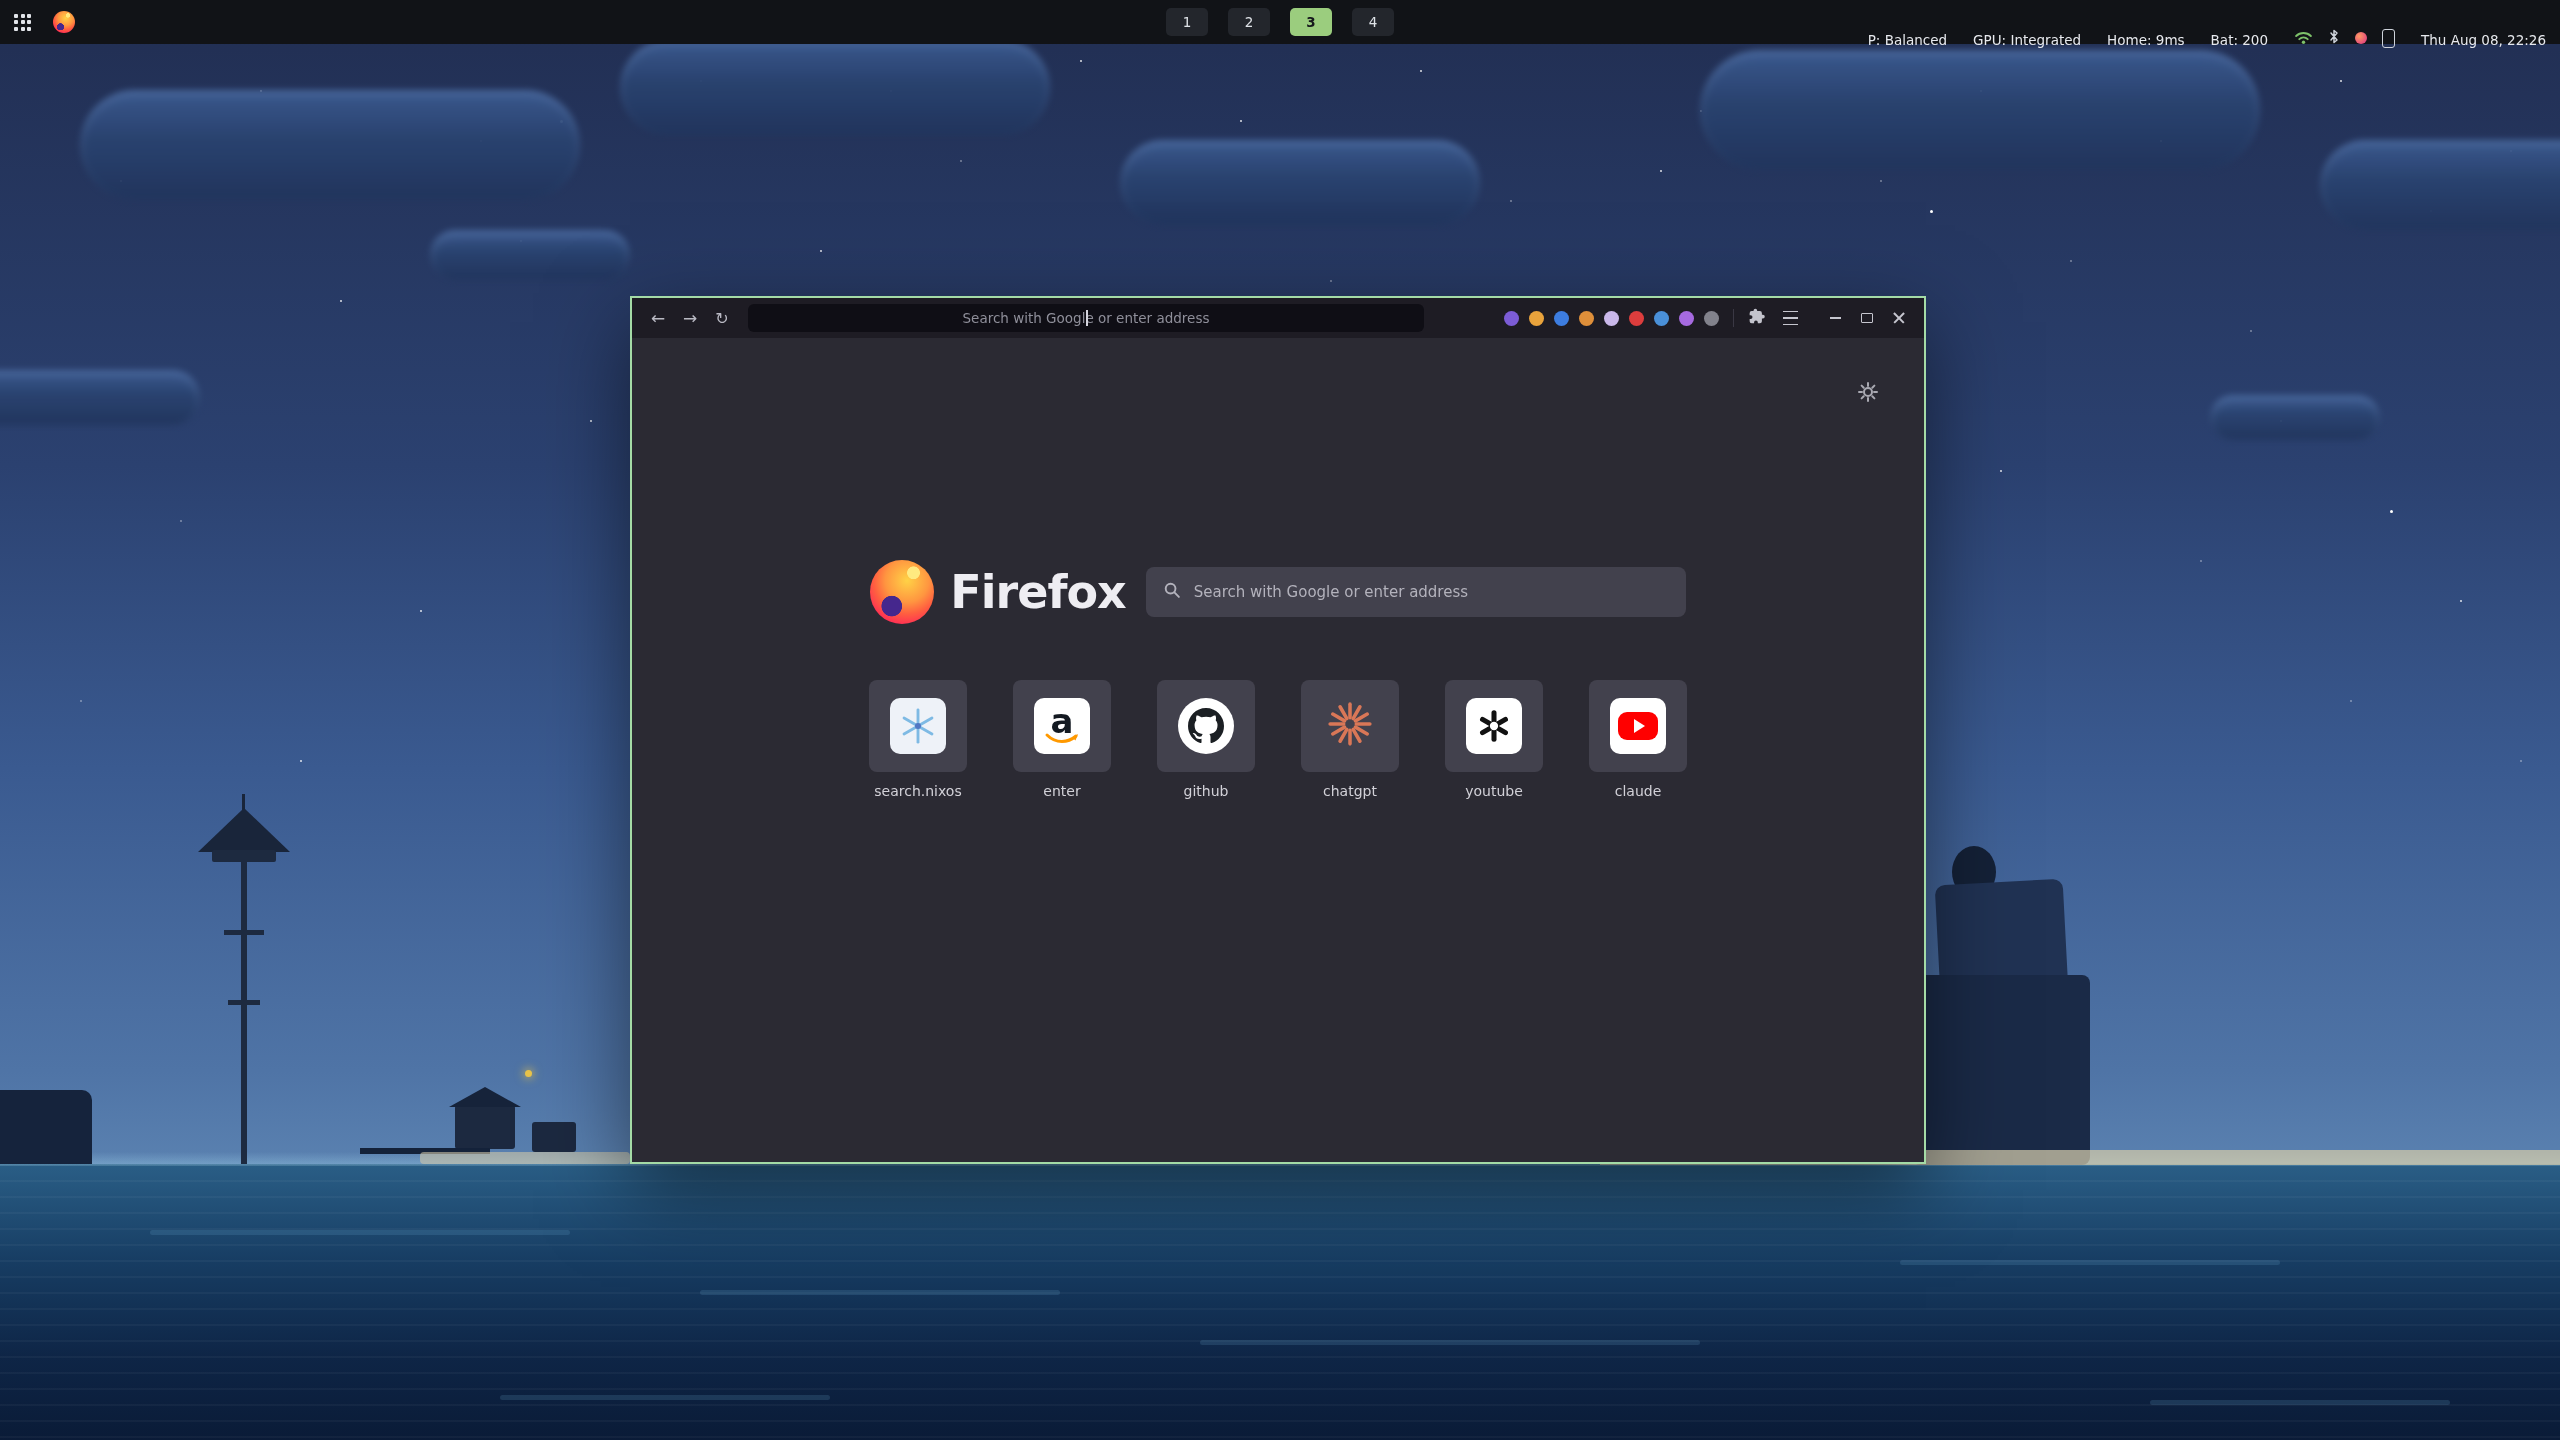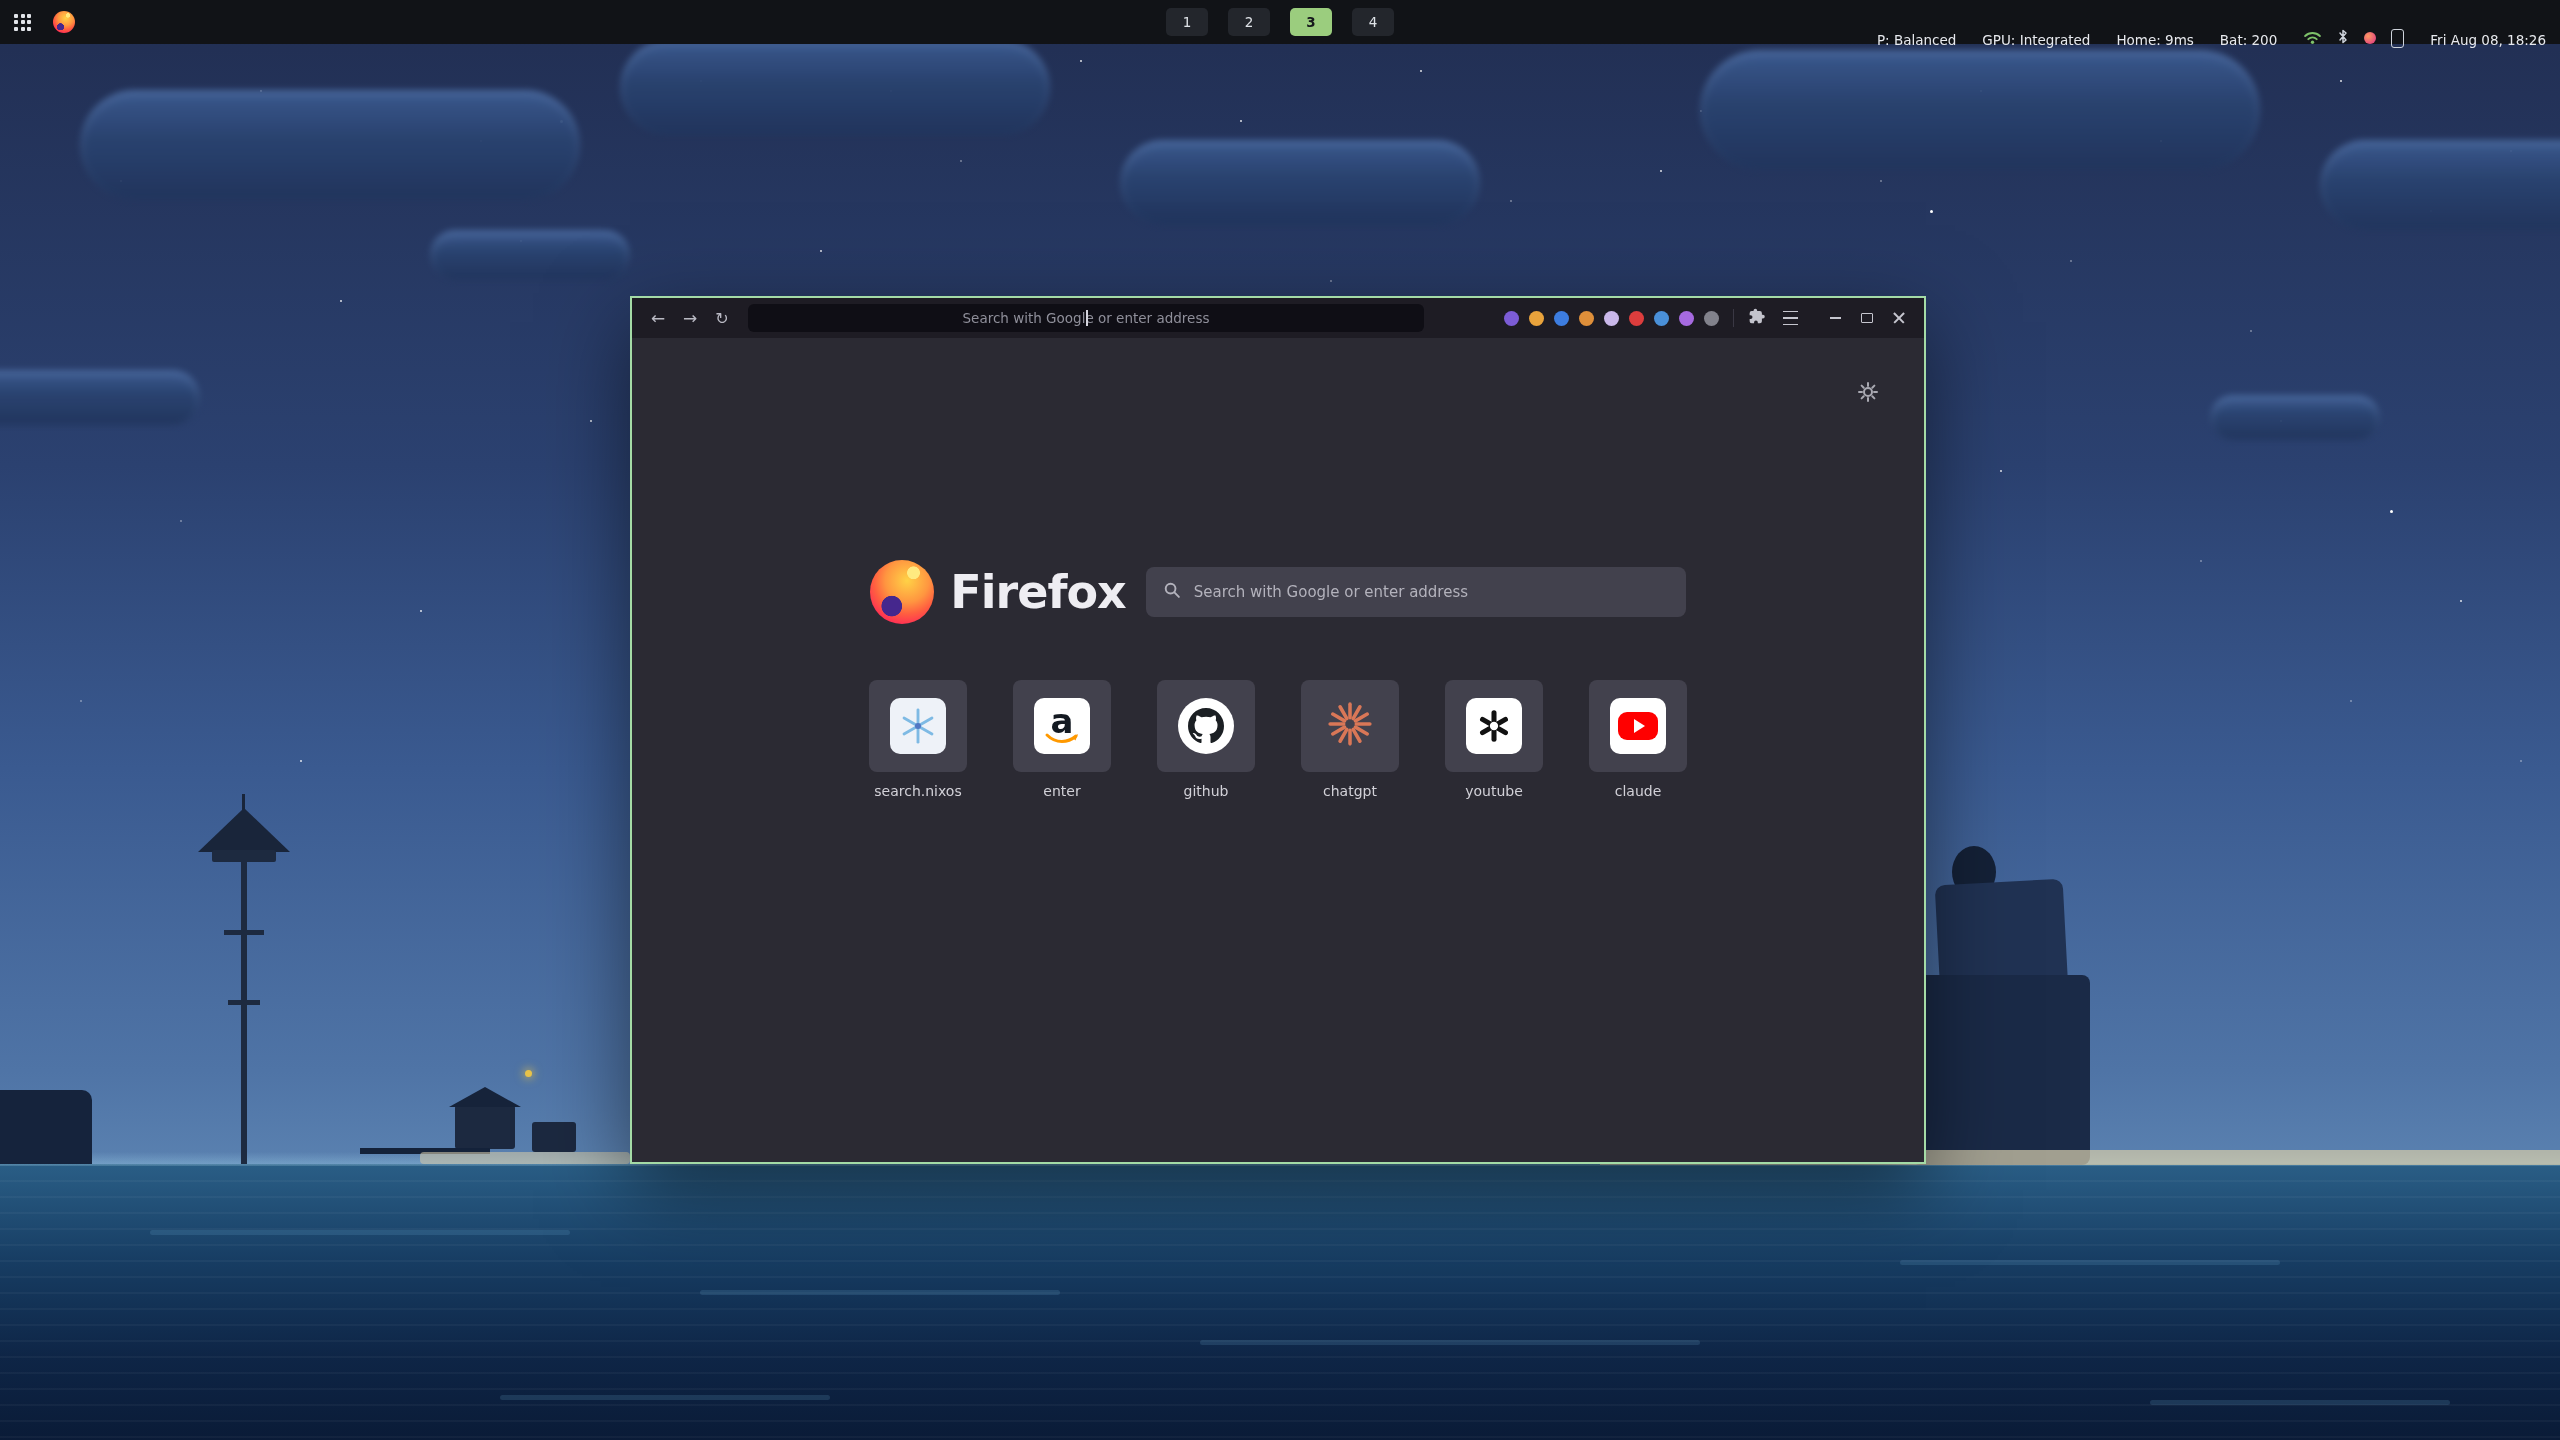--- a/index.html
+++ b/index.html
@@ -224,21 +224,21 @@
             </svg>
         </span>
         <span>
           <svg width="12" height="17" viewBox="0 0 12 16">
               <path d="M3 4.5 L9 11.5 L6 14 L6 2 L9 4.5 L3 11.5" stroke="#ced3db" stroke-width="1.5" fill="none" stroke-linejoin="round" stroke-linecap="round"></path>
             </svg>
         </span>
         <span class="tray-dot"></span>
         <span class="tablet-ic"></span>
       </div>
-      <span>Fri Aug 08, 18:26</span>
+      <span>Thu Aug 08, 22:26</span>
     </div>
   </div>
 
   <div class="window">
 
     <div class="toolbar">
       <div class="nav-btn icon-back"></div>
       <div class="nav-btn icon-fwd"></div>
       <div class="nav-btn icon-reload"></div>
       <div class="urlbar">

